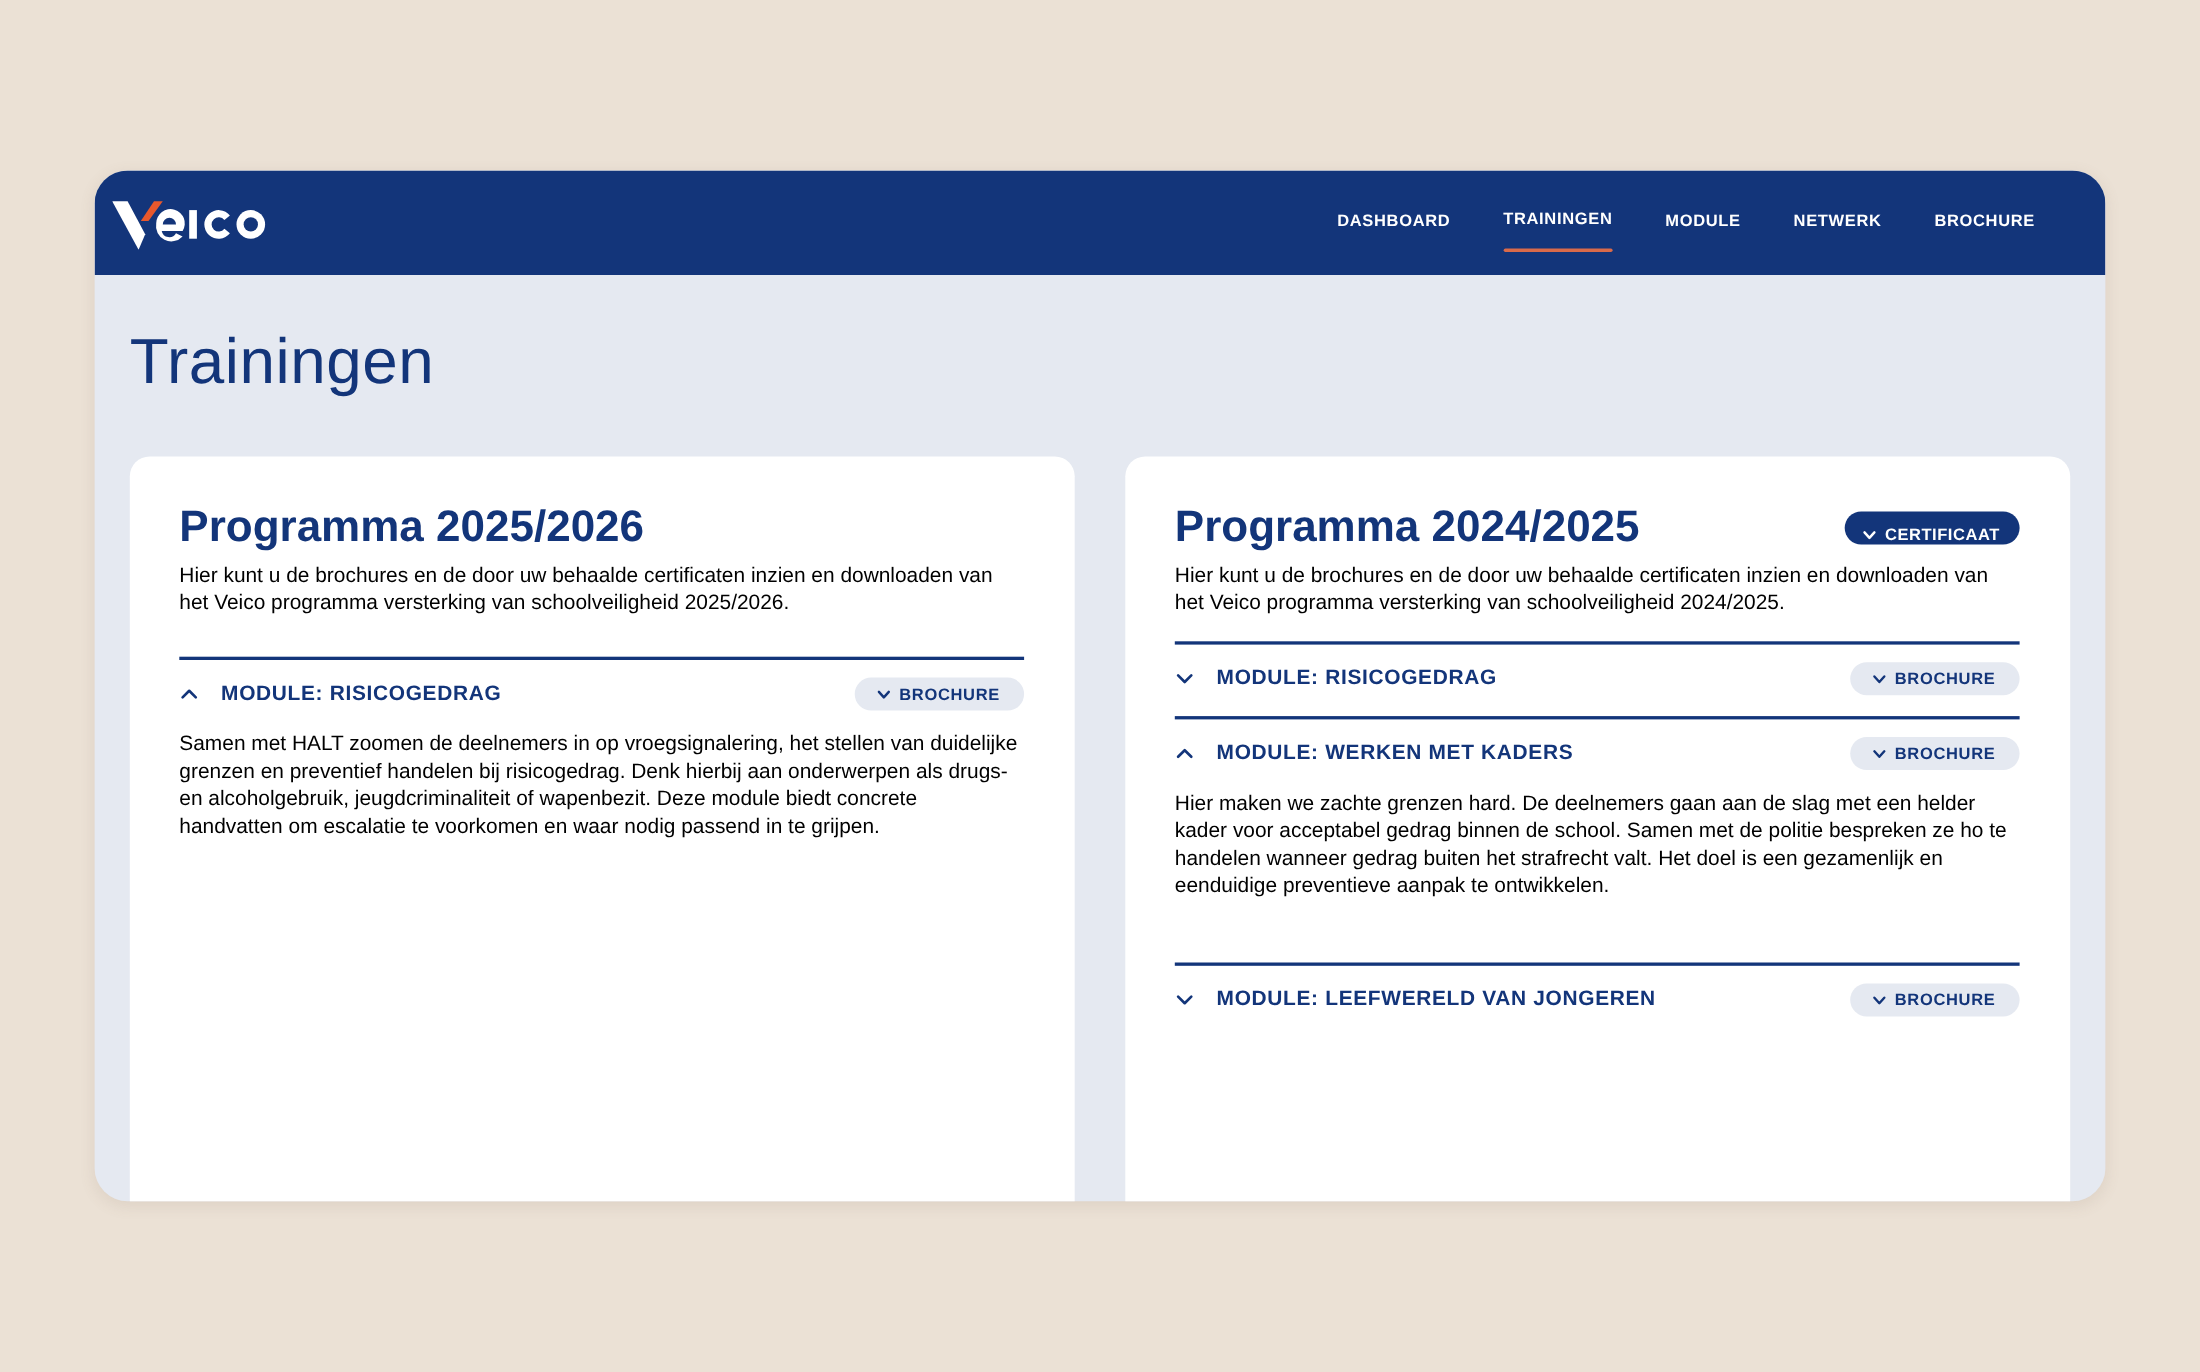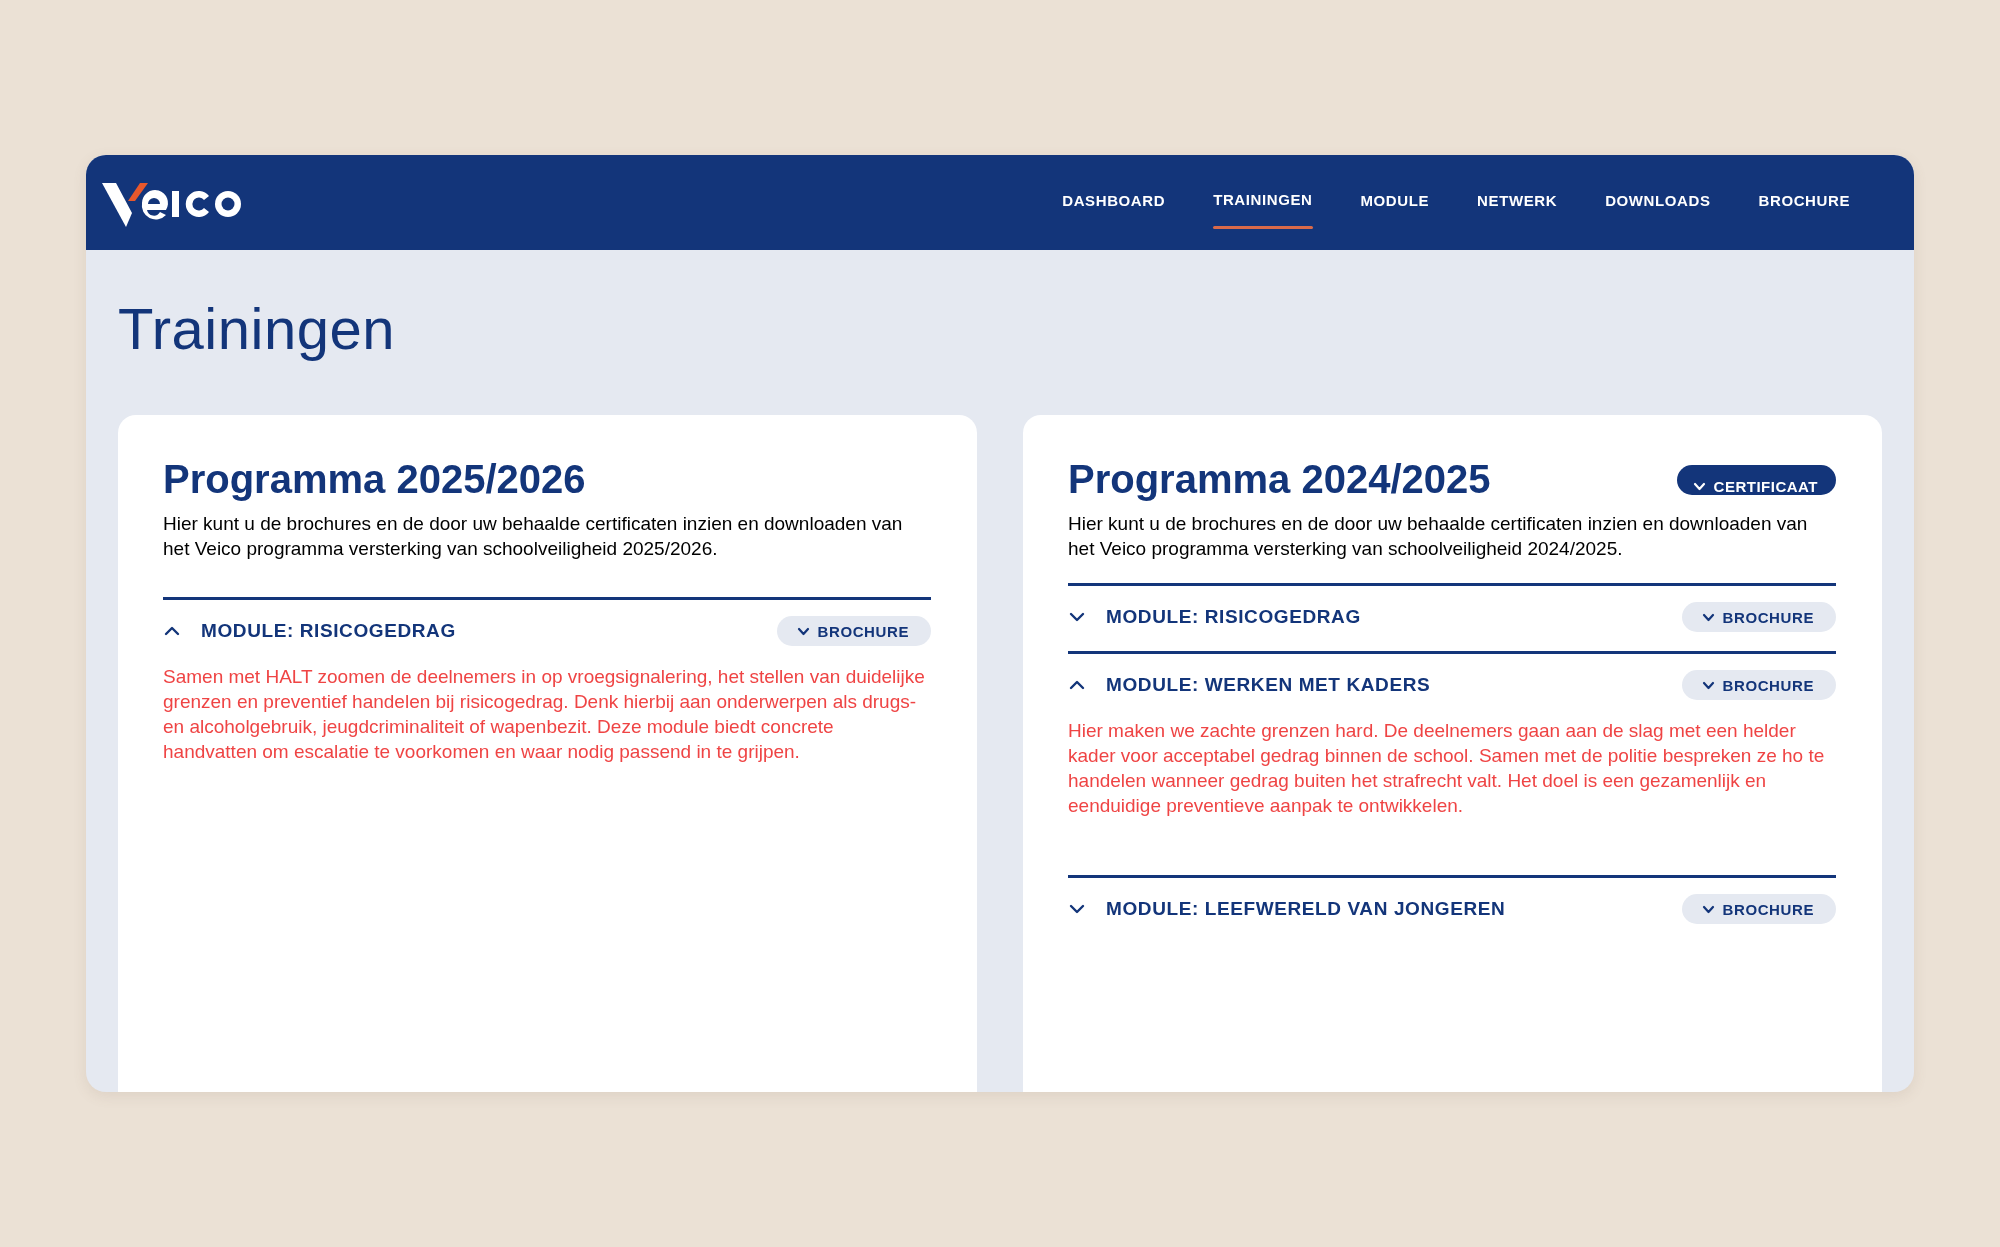--- a/index.html
+++ b/index.html
@@ -1,19 +1,19 @@
 <!DOCTYPE html>
 <html><head>
 <meta charset="utf-8">
 <style>
   * { box-sizing: border-box; margin: 0; padding: 0; }
   html, body { width: 2000px; height: 1247px; overflow: hidden; }
   body { background: #ebe1d5; font-family: "Liberation Sans", "DejaVu Sans", sans-serif; color: #13307a; position: relative; }
 
-  .frame { position: absolute; left: 86px; top: 155px; width: 1828px; height: 937px; background: #e5e9f1; border-radius: 20px; overflow: hidden; box-shadow: 0 4px 14px rgba(120,100,80,0.12); }
+  .frame { position: absolute; left: 86px; top: 155px; width: 1828px; height: 937px; background: #e5e9f1; border-radius: 30px; overflow: hidden; box-shadow: 0 4px 14px rgba(120,100,80,0.12); }
   .topbar { position: absolute; left: 0; top: 0; width: 100%; height: 95px; background: #13357a; }
   .logo { position: absolute; left: 16px; top: 20px; width: 170px; height: 52px; }
   .nav { position: absolute; right: 40px; top: 0; height: 95px; display: flex; align-items: flex-start; }
   .nav-item { position: relative; color: #ffffff; font-weight: bold; font-size: 15px; letter-spacing: 0.6px; padding: 0 24px; height: 95px; padding-top: 37px; cursor: pointer; white-space: nowrap; }
   .nav-item.active { padding-top: 36px; }
   .nav-item.active::after { content: ""; position: absolute; left: 24px; right: 24px; top: 71px; height: 3px; background: #d96a4a; border-radius: 2px; }
 
   .page-title { position: absolute; left: 32px; top: 140px; font-size: 58px; font-weight: normal; color: #13357a; letter-spacing: 0.5px; }
 
   .card { position: absolute; top: 260px; width: 859px; height: 720px; background: #ffffff; border-radius: 18px; }
@@ -25,21 +25,21 @@
   .card-desc { position: absolute; left: 0; top: 96px; width: 100%; font-size: 19px; line-height: 25px; color: #000000; }
 
   .cert-btn { position: absolute; right: 0; top: 50px; height: 30px; padding: 12px 18px 0 16px; background: #13357a; color: #fff; border-radius: 16px; font-size: 15px; font-weight: bold; letter-spacing: 0.5px; display: flex; align-items: center; gap: 8px; cursor: pointer; }
 
   .module { position: absolute; left: 0; width: 100%; border-top: 3px solid #13357a; }
   .module-head { height: 62px; display: flex; align-items: center; justify-content: space-between; }
   .module-left { display: flex; align-items: center; gap: 20px; cursor: pointer; }
   .chev { width: 18px; height: 18px; display: inline-block; }
   .module-label { font-size: 19px; font-weight: bold; letter-spacing: 0.6px; color: #13357a; }
   .brochure-btn { height: 30px; padding: 0 22px 0 20px; background: #e5e9f1; border-radius: 16px; font-size: 15px; font-weight: bold; letter-spacing: 0.6px; color: #13357a; display: flex; align-items: center; gap: 8px; cursor: pointer; }
-  .module-body { font-size: 19px; line-height: 25px; color: #ef4444; padding-top: 2px; }
+  .module-body { font-size: 19px; line-height: 25px; color: #000000; padding-top: 2px; }
 </style>
 </head>
 <body>
 
 <div class="frame">
 
   <div class="topbar">
     <svg class="logo" viewBox="0 0 170 52" aria-label="veico">
       <polygon points="0,8 14,8 30,38 24,52" fill="#ffffff"></polygon>
       <polygon points="26,26 38,8 46,8 33,26" fill="#e8582c"></polygon>
@@ -48,21 +48,20 @@
       <path d="M107,21 a13,13 0 1,0 0,16 l-5,-4 a6.5,6.5 0 1,1 0,-8 z" fill="#ffffff"></path>
       <circle cx="126" cy="29" r="13" fill="#ffffff"></circle>
       <circle cx="126" cy="29" r="6.5" fill="#13357a"></circle>
     </svg>
 
     <nav class="nav">
       <div class="nav-item">DASHBOARD</div>
       <div class="nav-item active">TRAININGEN</div>
       <div class="nav-item">MODULE</div>
       <div class="nav-item">NETWERK</div>
-      <div class="nav-item">DOWNLOADS</div>
       <div class="nav-item">BROCHURE</div>
     </nav>
   </div>
 
   <h1 class="page-title">Trainingen</h1>
 
   <section class="card left">
     <div class="card-inner">
       <h2 class="card-title">Programma 2025/2026</h2>
       <p class="card-desc">Hier kunt u de brochures en de door uw behaalde certificaten inzien en downloaden van het Veico programma versterking van schoolveiligheid 2025/2026.</p>

